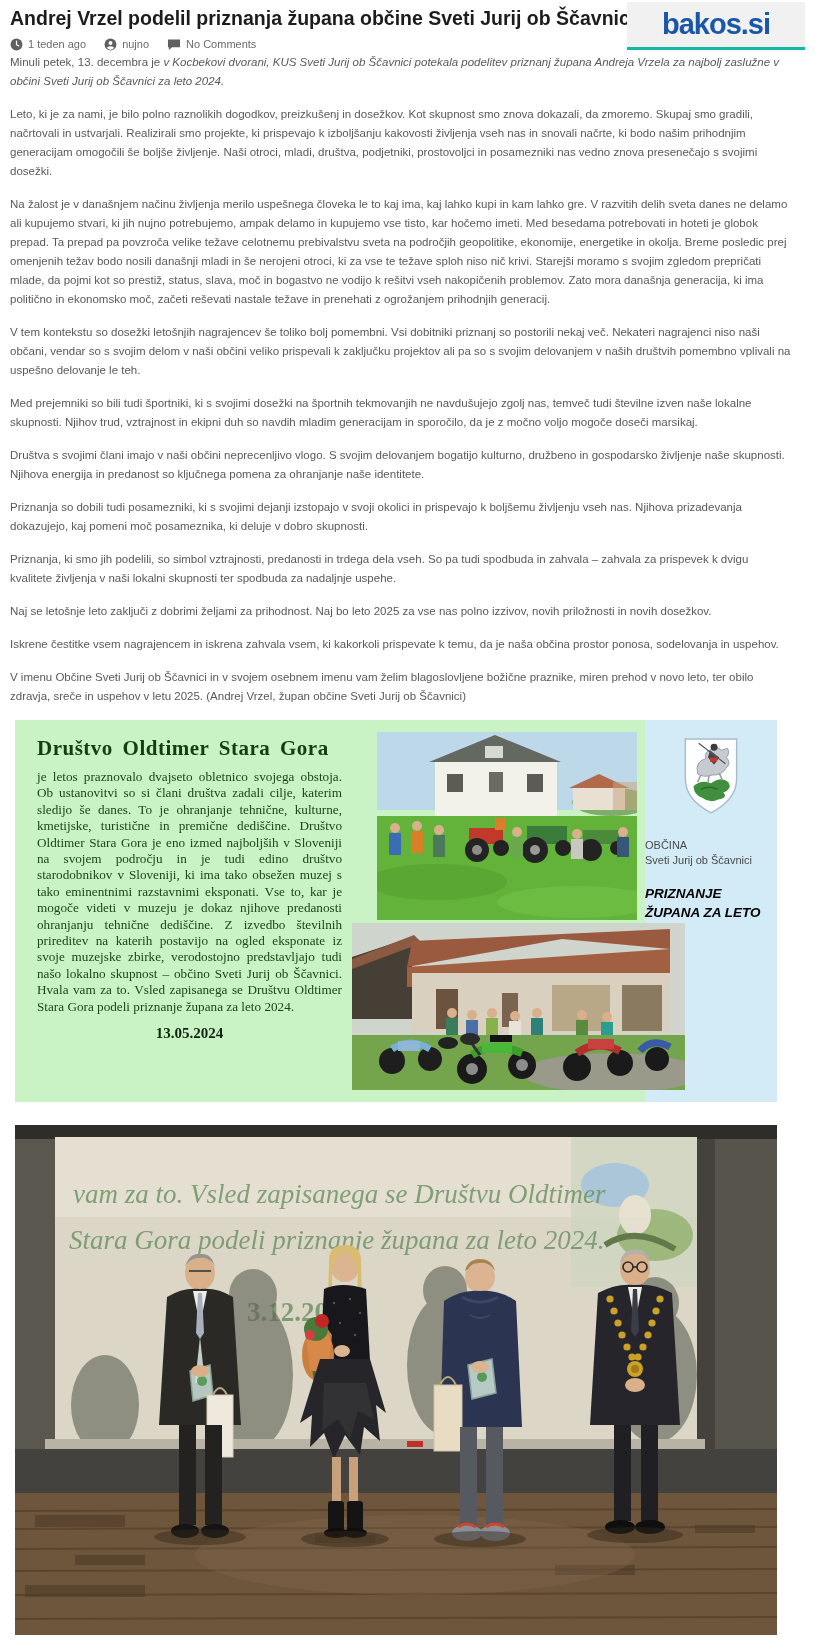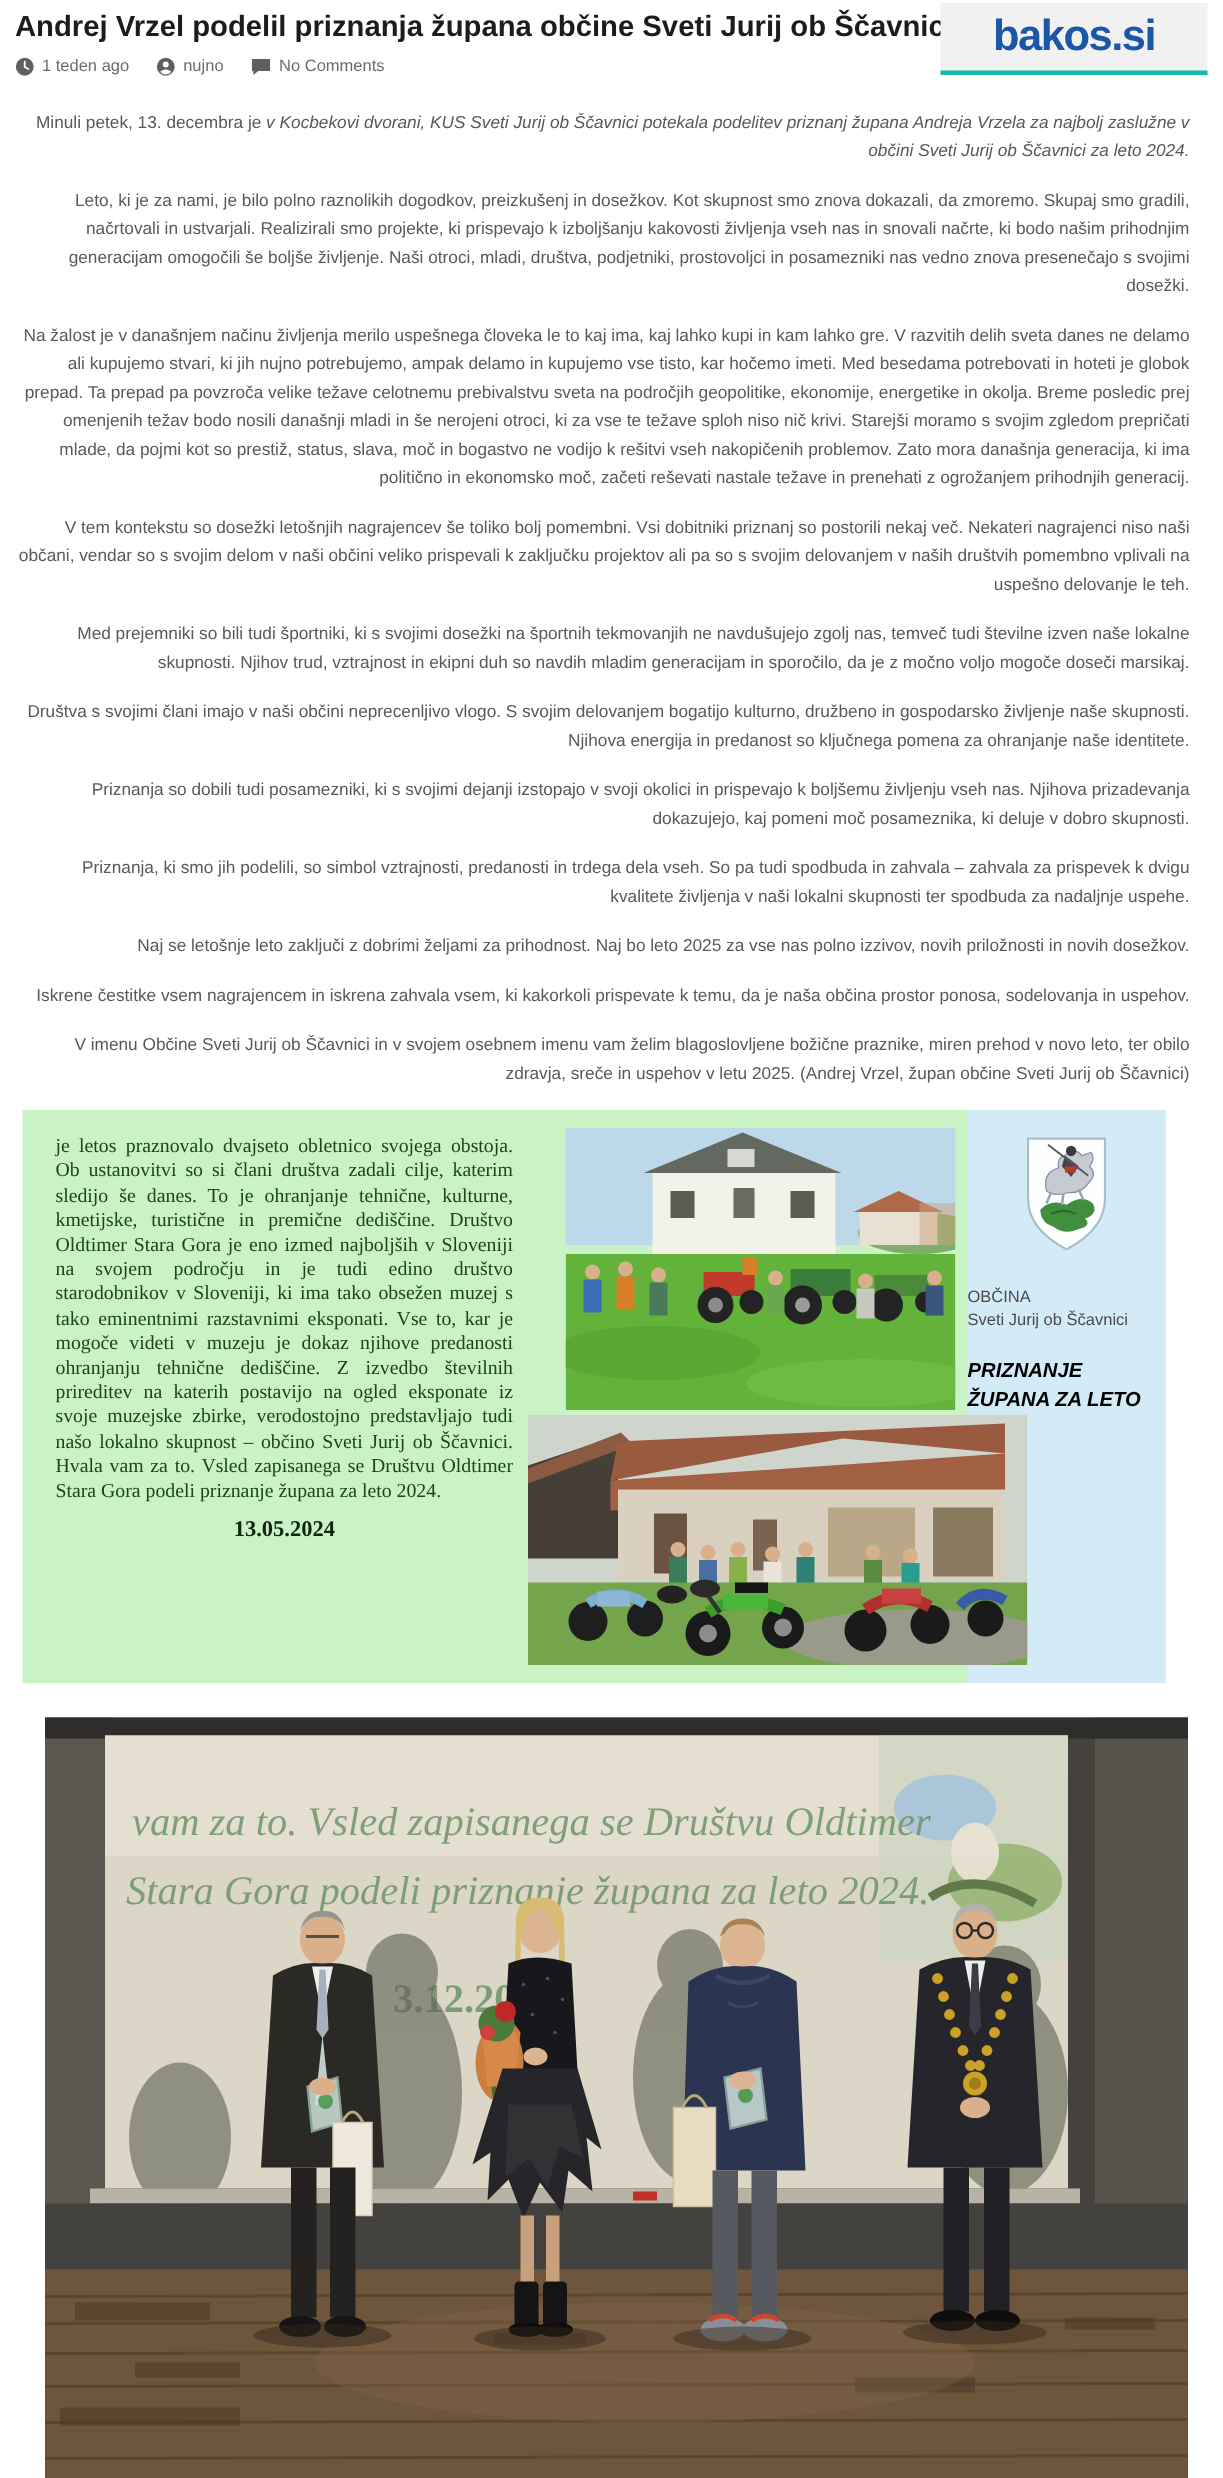--- a/index.html
+++ b/index.html
@@ -8,42 +8,42 @@
 
   
   h1.title{margin:6px 0 0 0;font-size:19.5px;font-weight:bold;color:#1c1c1c;letter-spacing:0;line-height:24px;width:630px;}
   .meta{margin-top:8px;display:flex;align-items:center;gap:18px;color:#6b6b6b;font-size:11px;}
   .meta .m-item{display:flex;align-items:flex-start;gap:5px;}
   .meta svg{display:block;}
   .logo-box{position:absolute;top:2px;right:0px;width:178px;height:45px;background:#f1f1f1;border-bottom:3px solid #14b8a6;display:flex;align-items:center;justify-content:center;}
   .logo-text{font-size:29px;font-weight:bold;color:#1a57a8;letter-spacing:-1px;font-family:"Liberation Sans",sans-serif;}
 
   
-  .article{margin-top:22px;width:783px;text-align:right;}
+  .article{margin-top:2px;width:783px;}
   .article p{margin:0 0 14px 0;font-size:11.5px;line-height:19px;color:#595959;}
   .article p .it{font-style:italic;}
 
   
   figure{margin:0;padding:0;}
   .banner{position:relative;margin:6px 0 0 5px;width:762px;height:382px;background:#c9f2c5;overflow:hidden;}
   .banner-text{position:absolute;left:22px;top:16px;width:305px;font-family:"Liberation Serif",serif;color:#1c451c;}
   .banner-text h2{margin:0 0 8px 0;font-size:21px;font-weight:bold;color:#143d14;letter-spacing:.5px;word-spacing:4px;}
   .banner-body{font-size:13.2px;line-height:16.4px;text-align:justify;}
   .banner-date{margin-top:10px;text-align:center;font-weight:bold;font-size:15px;color:#10240f;}
   .photo{position:absolute;overflow:hidden;}
   .photo svg{display:block;}
   .tractor-photo{left:362px;top:12px;width:260px;height:188px;}
   .moto-photo{left:337px;top:203px;width:333px;height:167px;}
   .blue-panel{position:absolute;left:630px;top:0;width:132px;height:382px;background:#d2ebf7;text-align:left;}
   .coa{margin:16px auto 6px auto;display:block;}
   .muni{font-size:11px;color:#4a4a4a;line-height:15px;margin-top:22px;}
   .award{margin-top:16px;font-size:13.5px;line-height:19px;font-weight:bold;font-style:italic;color:#000000;}
 
   
-  .stage{position:relative;margin:23px 0 0 20px;width:762px;height:510px;background:#3c3a36;}
+  .stage{position:relative;margin:23px 0 0 5px;width:762px;height:510px;background:#3c3a36;}
   .stage svg{display:block;}
   .screen-text{font-family:"Liberation Serif",serif;}
 </style>
 </head>
 <body>
 
 <div class="content">
 
   <h1 class="title">Andrej Vrzel podelil priznanja župana občine Sveti Jurij ob Ščavnici</h1>
 
@@ -90,20 +90,21 @@
     <p>Društva s svojimi člani imajo v naši občini neprecenljivo vlogo. S svojim delovanjem bogatijo kulturno, družbeno in gospodarsko življenje naše skupnosti. Njihova energija in predanost so ključnega pomena za ohranjanje naše identitete.</p>
     <p>Priznanja so dobili tudi posamezniki, ki s svojimi dejanji izstopajo v svoji okolici in prispevajo k boljšemu življenju vseh nas. Njihova prizadevanja dokazujejo, kaj pomeni moč posameznika, ki deluje v dobro skupnosti.</p>
     <p>Priznanja, ki smo jih podelili, so simbol vztrajnosti, predanosti in trdega dela vseh. So pa tudi spodbuda in zahvala – zahvala za prispevek k dvigu kvalitete življenja v naši lokalni skupnosti ter spodbuda za nadaljnje uspehe.</p>
     <p>Naj se letošnje leto zaključi z dobrimi željami za prihodnost. Naj bo leto 2025 za vse nas polno izzivov, novih priložnosti in novih dosežkov.</p>
     <p>Iskrene čestitke vsem nagrajencem in iskrena zahvala vsem, ki kakorkoli prispevate k temu, da je naša občina prostor ponosa, sodelovanja in uspehov.</p>
     <p>V imenu Občine Sveti Jurij ob Ščavnici in v svojem osebnem imenu vam želim blagoslovljene božične praznike, miren prehod v novo leto, ter obilo zdravja, sreče in uspehov v letu 2025. (Andrej Vrzel, župan občine Sveti Jurij ob Ščavnici)</p>
   </div>
 
   <figure class="banner">
     <div class="banner-text">
+      <h2>Društvo Oldtimer Stara Gora</h2>
       <div class="banner-body">je letos praznovalo dvajseto obletnico svojega obstoja. Ob ustanovitvi so si člani društva zadali cilje, katerim sledijo še danes. To je ohranjanje tehnične, kulturne, kmetijske, turistične in premične dediščine. Društvo Oldtimer Stara Gora je eno izmed najboljših v Sloveniji na svojem področju in je tudi edino društvo starodobnikov v Sloveniji, ki ima tako obsežen muzej s tako eminentnimi razstavnimi eksponati. Vse to, kar je mogoče videti v muzeju je dokaz njihove predanosti ohranjanju tehnične dediščine. Z izvedbo številnih prireditev na katerih postavijo na ogled eksponate iz svoje muzejske zbirke, verodostojno predstavljajo tudi našo lokalno skupnost – občino Sveti Jurij ob Ščavnici. Hvala vam za to. Vsled zapisanega se Društvu Oldtimer Stara Gora podeli priznanje župana za leto 2024.</div>
       <div class="banner-date">13.05.2024</div>
     </div>
 
     <div class="photo tractor-photo">
       <svg width="260" height="188" viewBox="0 0 260 188">
         <rect width="260" height="78" fill="#bdd8e8"></rect>
         <ellipse cx="235" cy="70" rx="40" ry="14" fill="#7fae6a"></ellipse>
         <ellipse cx="120" cy="74" rx="30" ry="9" fill="#8db874"></ellipse>
 

